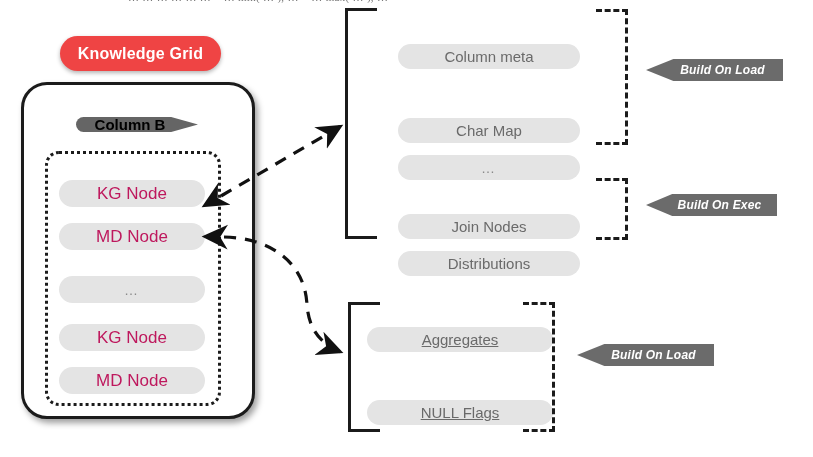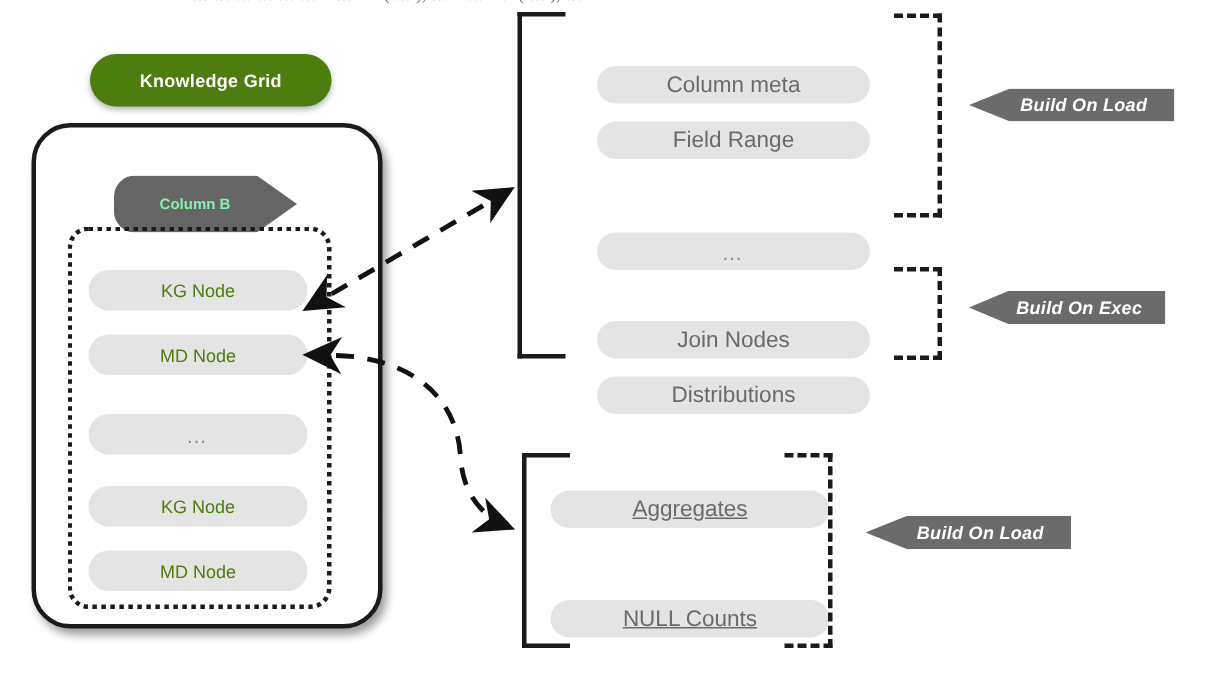--- a/index.html
+++ b/index.html
@@ -35,24 +35,24 @@
     opacity: 0.85;
   }
 
   
   .kg-title {
     position: absolute;
     left: 60px;
     top: 36px;
     width: 161px;
     height: 35px;
-    background: #4d7c0f;
+    background: #ef4444;
     border-radius: 18px;
     color: #ffffff;
-    font-size: 12px;
+    font-size: 16px;
     font-weight: bold;
     display: flex;
     align-items: center;
     justify-content: center;
     box-shadow: 0 2px 4px rgba(0,0,0,0.30);
     letter-spacing: 0.2px;
   }
 
   
   .kg-panel {
@@ -67,24 +67,24 @@
     box-shadow: 3px 4px 6px rgba(0,0,0,0.38);
     box-sizing: border-box;
   }
 
   
   .column-tag {
     position: absolute;
     left: 76px;
     top: 117px;
     width: 122px;
-    height: 38px;
+    height: 15px;
     background: #656565;
-    color: #86efac;
-    font-size: 10px;
+    color: #000000;
+    font-size: 15px;
     font-weight: bold;
     display: flex;
     align-items: center;
     justify-content: center;
     padding-right: 14px;
     box-sizing: border-box;
     -webkit-clip-path: polygon(0% 22%, 0% 0%, 78% 0%, 100% 50%, 78% 100%, 0% 100%, 0% 78%);
     clip-path: polygon(0% 22%, 0% 0%, 78% 0%, 100% 50%, 78% 100%, 0% 100%, 0% 78%);
     border-radius: 14px 0 0 14px;
   }
@@ -102,22 +102,22 @@
   }
 
   
   .node-pill {
     position: absolute;
     left: 59px;
     width: 146px;
     height: 27px;
     background: #e4e4e4;
     border-radius: 14px;
-    color: #4d7c0f;
-    font-size: 12px;
+    color: #be185d;
+    font-size: 17px;
     display: flex;
     align-items: center;
     justify-content: center;
   }
 
   
   .list-pill {
     position: absolute;
     height: 25px;
     background: #e4e4e4;
@@ -201,38 +201,38 @@
 
   <div class="node-pill" style="top:180px">KG Node</div>
   <div class="node-pill" style="top:223px">MD Node</div>
   <div class="node-pill dots-pill" style="top:276px">…</div>
   <div class="node-pill" style="top:324px">KG Node</div>
   <div class="node-pill" style="top:367px">MD Node</div>
 
   <div class="bracket-left" style="left:345px; top:8px; width:32px; height:231px;"></div>
 
   <div class="list-pill top" style="top:8px">Column meta</div>
-  <div class="list-pill top" style="top:45px">Field Range</div>
+  <div class="list-pill top" style="top:82px">Char Map</div>
   <div class="list-pill top dots-pill" style="top:119px">…</div>
 
   <div class="bracket-right-dashed" style="left:596px; top:9px; width:32px; height:136px;"></div>
 
   <div class="build-badge" style="left:646px; top:59px; width:137px;">Build On Load</div>
 
   <div class="list-pill top" style="top:178px">Join Nodes</div>
   <div class="list-pill top" style="top:215px">Distributions</div>
 
   <div class="bracket-right-dashed" style="left:596px; top:178px; width:32px; height:62px;"></div>
 
   <div class="build-badge" style="left:646px; top:194px; width:131px;">Build On Exec</div>
 
   <div class="bracket-left" style="left:348px; top:302px; width:32px; height:130px;"></div>
 
   <div class="list-pill bottom" style="top:327px">Aggregates</div>
-  <div class="list-pill bottom" style="top:400px">NULL Counts</div>
+  <div class="list-pill bottom" style="top:400px">NULL Flags</div>
 
   <div class="bracket-right-dashed" style="left:523px; top:302px; width:32px; height:130px;"></div>
 
   <div class="build-badge" style="left:577px; top:344px; width:137px;">Build On Load</div>
 
   <svg class="overlay" viewBox="0 0 813 457">
     <defs>
       <marker id="arrowEnd" markerWidth="9" markerHeight="9" refX="7.4" refY="4.5" orient="auto" markerUnits="strokeWidth">
         <path d="M0,0.6 L8.2,4.5 L0,8.4 L2.4,4.5 Z" fill="#111111"></path>
       </marker>

